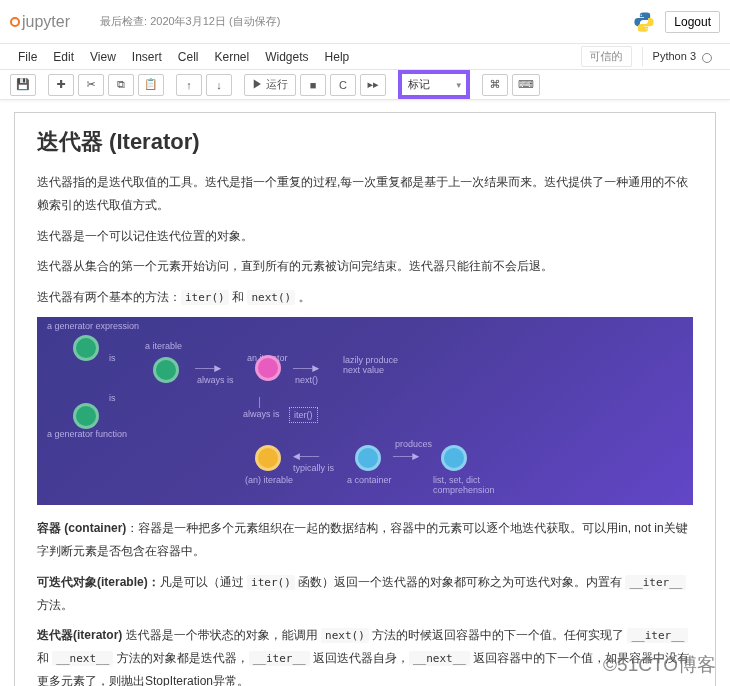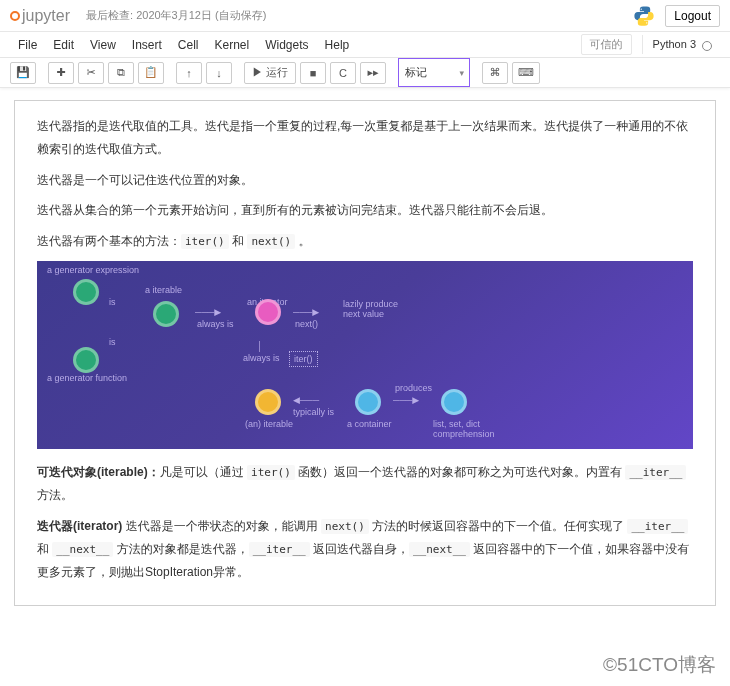--- a/index.html
+++ b/index.html
@@ -1,35 +1,35 @@
 <!DOCTYPE html>
 <html><head>
 <meta charset="utf-8">
 <style>
 *{box-sizing:border-box;margin:0;padding:0}
 body{font-family:"Helvetica Neue",Helvetica,Arial,sans-serif;font-size:13px;color:#333;background:#fff}
-#hdr{display:flex;align-items:center;padding:4px 10px;border-bottom:1px solid #e7e7e7;height:32px}
+#hdr{display:flex;align-items:center;padding:4px 10px;border-bottom:1px solid #e7e7e7;height:44px}
 .logo{display:flex;align-items:center;margin-right:10px;font-size:16px;color:#888}
 .logo .orb1{width:10px;height:10px;border:2px solid #f37626;border-radius:50%;margin-right:2px}
 .nbname{font-size:15px;color:#333}
-.save{font-size:11px;color:#888;margin-left:6px}
+.save{font-size:11px;color:#888;margin-left:20px}
 .hdr-right{margin-left:auto;display:flex;align-items:flex-end;gap:10px}
 .pyil{width:22px;height:22px}
 .logout{border:1px solid #ccc;border-radius:2px;padding:3px 8px;font-size:12px;background:#fff}
 #menubar{display:flex;align-items:center;padding:0 10px;height:26px;border-bottom:1px solid #e7e7e7}
 .menu-item{padding:4px 8px;font-size:12px;color:#333}
 .mb-right{margin-left:auto;display:flex;align-items:center;gap:10px;font-size:11px}
 .trust{border:1px solid #e7e7e7;padding:2px 8px;color:#888;border-radius:2px}
 .kern{border-left:1px solid #e7e7e7;padding:3px 8px 3px 10px}
 .kcirc{display:inline-block;width:10px;height:10px;border:1px solid #888;border-radius:50%;margin-left:6px;vertical-align:middle}
 #toolbar{display:flex;align-items:center;padding:3px 10px;gap:4px;border-bottom:1px solid #e7e7e7;height:30px;box-shadow:0 1px 3px rgba(0,0,0,.06)}
 .tbtn{border:1px solid #ccc;background:#fff;border-radius:2px;height:22px;min-width:26px;display:flex;align-items:center;justify-content:center;font-size:11px;color:#555;padding:0 5px}
 .tbtn.wide{padding:0 7px}
 .tsep{width:4px}
-.sel{border:1px solid #8b5cf6;height:29px;font-size:11px;padding:0 20px 0 6px;display:flex;align-items:center;position:relative;min-width:72px}
+.sel{border:4px solid #8b5cf6;height:29px;font-size:11px;padding:0 20px 0 6px;display:flex;align-items:center;position:relative;min-width:72px}
 .sel:after{content:"▾";position:absolute;right:5px;color:#888;font-size:9px}
 #nb-area{padding:12px 14px 40px}
 .text-cell{border-left:5px solid #2b7bba;background:#fff;padding:14px 22px 14px 22px;margin-bottom:10px;border:1px solid #cfcfcf}
 .text-cell h2{font-size:22px;font-weight:bold;margin-bottom:14px}
 .text-cell p{font-size:12px;line-height:1.9;margin-bottom:8px}
 code{font-family:Menlo,Consolas,monospace;background:#f7f7f7;padding:1px 4px;border-radius:2px;font-size:11px}
 .diagram{background:linear-gradient(140deg,#3f3a8f 0%,#4a3d99 45%,#6246c7 100%);margin:6px 0 12px;padding:14px 18px 18px;position:relative;height:188px}
 .dlabel{position:absolute;color:#b7abe6;font-size:9px;}
 .dnode{position:absolute;width:26px;height:26px;border-radius:50%;border:3px solid rgba(255,255,255,.35)}
 .dline{position:absolute;color:#b7abe6;font-size:9px}
@@ -87,20 +87,21 @@
   <div class="tsep"></div>
   <div class="sel">标记</div>
   <div class="tsep"></div>
   <div class="tbtn">⌘</div>
   <div class="tbtn">⌨</div>
 </div>
 
 <div id="nb-area">
 
   <div class="text-cell">
+    <h2>迭代器   (Iterator)</h2>
     <p>迭代器指的是迭代取值的工具。迭代是指一个重复的过程,每一次重复都是基于上一次结果而来。迭代提供了一种通用的不依赖索引的迭代取值方式。</p>
     <p>迭代器是一个可以记住迭代位置的对象。</p>
     <p>迭代器从集合的第一个元素开始访问，直到所有的元素被访问完结束。迭代器只能往前不会后退。</p>
     <p><span>迭代器有两个基本的方法：</span><code>iter()</code><span> 和 </span><code>next()</code><span> 。</span></p>
 
     <div class="diagram">
       <span class="dlabel" style="left:10px;top:4px">a generator expression</span>
       <span class="dnode" style="left:36px;top:18px;background:#2aa876"></span>
       <span class="dline" style="left:72px;top:36px">is</span>
       <span class="dlabel" style="left:108px;top:24px">a iterable</span>
@@ -125,20 +126,21 @@
       <span class="dline" style="left:256px;top:146px">typically is</span>
       <span class="dlabel" style="left:310px;top:158px">a container</span>
       <span class="dnode" style="left:318px;top:128px;background:#4fb6e6"></span>
       <span class="dline" style="left:356px;top:134px">───▶</span>
       <span class="dline" style="left:358px;top:122px">produces</span>
       <span class="dnode" style="left:404px;top:128px;background:#4fb6e6"></span>
       <span class="dlabel" style="left:396px;top:158px;white-space:pre">list, set, dict
 comprehension</span>
     </div>
 
+    <p><b>容器   (container)</b><span>：容器是一种把多个元素组织在一起的数据结构，容器中的元素可以逐个地迭代获取。可以用in, not in关键字判断元素是否包含在容器中。</span></p>
     <p><b>可迭代对象(iterable)：</b><span>凡是可以（通过 </span><code>iter()</code><span> 函数）返回一个迭代器的对象都可称之为可迭代对象。内置有 </span><code>__iter__</code><span> 方法。</span></p>
     <p><b>迭代器(iterator)</b><span>  迭代器是一个带状态的对象，能调用 </span><code>next()</code><span> 方法的时候返回容器中的下一个值。任何实现了 </span><code>__iter__</code><span> 和 </span><code>__next__</code><span> 方法的对象都是迭代器，</span><code>__iter__</code><span> 返回迭代器自身，</span><code>__next__</code><span> 返回容器中的下一个值，如果容器中没有更多元素了，则抛出StopIteration异常。</span></p>
 
   </div>
 
 </div>
 
 <div id="wm">©51CTO博客</div>
 
 </body></html>

